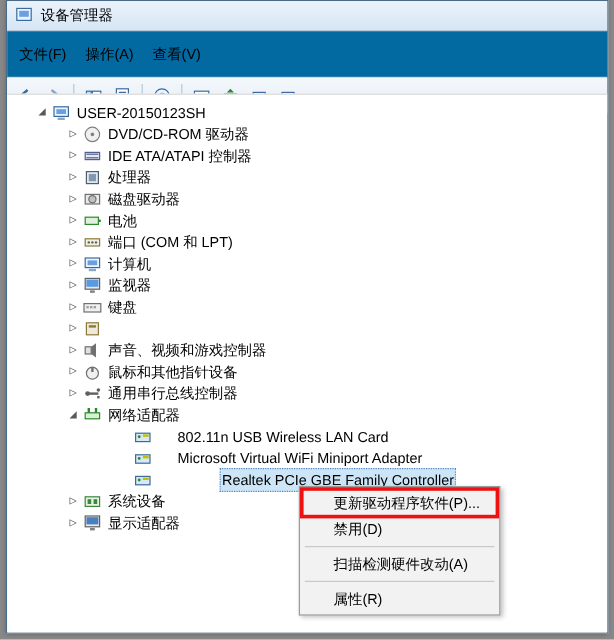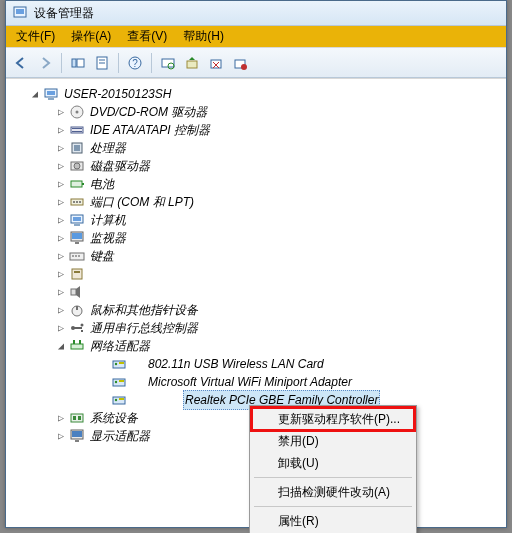--- a/index.html
+++ b/index.html
@@ -1,30 +1,30 @@
 <!DOCTYPE html>
 <html><head>
 <meta charset="utf-8">
 <style>
   * { box-sizing: border-box; font-family: "Microsoft YaHei", "SimSun", Tahoma, sans-serif; }
   body { margin: 0; width: 512px; height: 533px; background: #888; overflow: hidden; }
   .window { position: absolute; left: 5px; top: 0; width: 502px; height: 528px; background: #fff; border: 1px solid #4a6a8a; box-shadow: 0 0 4px rgba(0,0,0,.3); }
   .titlebar { height: 24px; background: linear-gradient(#eaf3fb,#d6e6f5); display: flex; align-items: center; padding: 12px 6px; font-size: 12px; color: #000; border-bottom: 1px solid #b8c8d8; text-align: right; }
   .titlebar .ticon { width: 16px; height: 16px; margin-right: 6px; display:inline-flex;align-items:center;justify-content:center;}
-  .menubar { height: 22px; background: #eab308; border-bottom: 1px solid #d8d8d8; display: flex; align-items: center; font-size: 12px; padding-left: 4px; gap: 4px; }
+  .menubar { height: 39px; background: #0369a1; border-bottom: 1px solid #d8d8d8; display: flex; align-items: center; font-size: 12px; padding-left: 4px; gap: 4px; }
   .menubar span { padding: 2px 6px; }
   .toolbar { height: 30px; background: linear-gradient(#f4f8fc,#e3ecf5); border-bottom: 1px solid #b8c8d8; display: flex; align-items: center; padding: 0 4px; gap: 2px; }
   .tbtn { width: 22px; height: 22px; display: inline-flex; align-items: center; justify-content: center; border: 1px solid transparent; font-size: 12px; }
   .sep { width:1px; height:20px; background:#b8c8d8; margin:0 3px; }
   .body { position:absolute; top:77px; left:0; right:0; bottom:0; border-top:1px solid #d8d8d8; background:#fff; overflow:auto; }
   .tree { font-size: 12px; padding: 6px 4px 20px 4px; user-select:none; line-height:18px; }
   .node { display:flex; align-items:center; height:18px; white-space:nowrap; }
   .tw { width:14px; text-align:center; color:#595959; font-size:10px; font-family:monospace;}
   .icon { width:16px; height:16px; margin:0 3px 0 1px; display:inline-flex; align-items:center; justify-content:center;}
-  .label { padding:0 2px;font-style:italic; }
+  .label { padding:0 2px; }
   .sel { background:#cde6f7; border:1px dotted #5a8ac6; padding:0 1px;margin-left:37px; }
   .d1 { padding-left: 18px; }
   .d2 { padding-left: 44px; }
   .d3 { padding-left: 70px; gap: 16px; }
   
   .ctx { position:absolute; left:243px; top:404px; width:168px; background:#f2f2f2; border:1px solid #9a9a9a; box-shadow:2px 2px 4px rgba(0,0,0,.25); font-size:12px; padding:2px; }
   .ctx .mi { height:22px; display:flex; align-items:center; padding:0 10px 0 26px;}
   .ctx .msep { height:1px; background:#c8c8c8; margin:3px 2px; }
   .ctx .mi.hi { outline:3px solid #e11; outline-offset:-1px; }
   svg { display:block; }
@@ -40,21 +40,20 @@
           <rect x="3" y="3" width="8" height="5" fill="#6aa0e0"></rect>
         </svg>
     </span>
     <span>设备管理器</span>
   </div>
 
   <div class="menubar">
     <span>文件(F)</span>
     <span>操作(A)</span>
     <span>查看(V)</span>
-    <span>帮助(H)</span>
   </div>
 
   <div class="toolbar">
     <span class="tbtn">
         <svg width="14" height="14">
           <path d="M9 2 L3 7 L9 12" fill="none" stroke="#3a6aa0" stroke-width="2"></path>
         </svg>
       </span>
     <span class="tbtn">
         <svg width="14" height="14">
@@ -230,20 +229,21 @@
           </span>
         </div>
         <div class="node d2">
           <span class="tw">▷</span>
           <span class="icon">
             <svg width="16" height="16">
               <rect x="2" y="5" width="5" height="6" fill="#e0e0e0" stroke="#707070"></rect>
               <path d="M7 5 L11 2 L11 14 L7 11 Z" fill="#707070"></path>
             </svg>
           </span>
+          <span class="label">声音、视频和游戏控制器</span>
         </div>
         <div class="node d2">
           <span class="tw">▷</span>
           <span class="icon">
             <svg width="16" height="16">
               <circle cx="8" cy="9" r="5" fill="#f0f0f0" stroke="#707070"></circle>
               <rect x="7" y="4" width="2" height="4" fill="#707070"></rect>
             </svg>
           </span>
           <span class="label">鼠标和其他指针设备</span>
@@ -329,23 +329,20 @@
       </div>
   </div>
 
   <div class="ctx">
     <div class="mi hi">
         <span>更新驱动程序软件(P)...</span>
       </div>
     <div class="mi">
         <span>禁用(D)</span>
       </div>
-    <div class="mi">
-        <span>卸载(U)</span>
-      </div>
     <div class="msep"></div>
     <div class="mi">
         <span>扫描检测硬件改动(A)</span>
       </div>
     <div class="msep"></div>
     <div class="mi">
         <span>属性(R)</span>
       </div>
   </div>
 </div>

